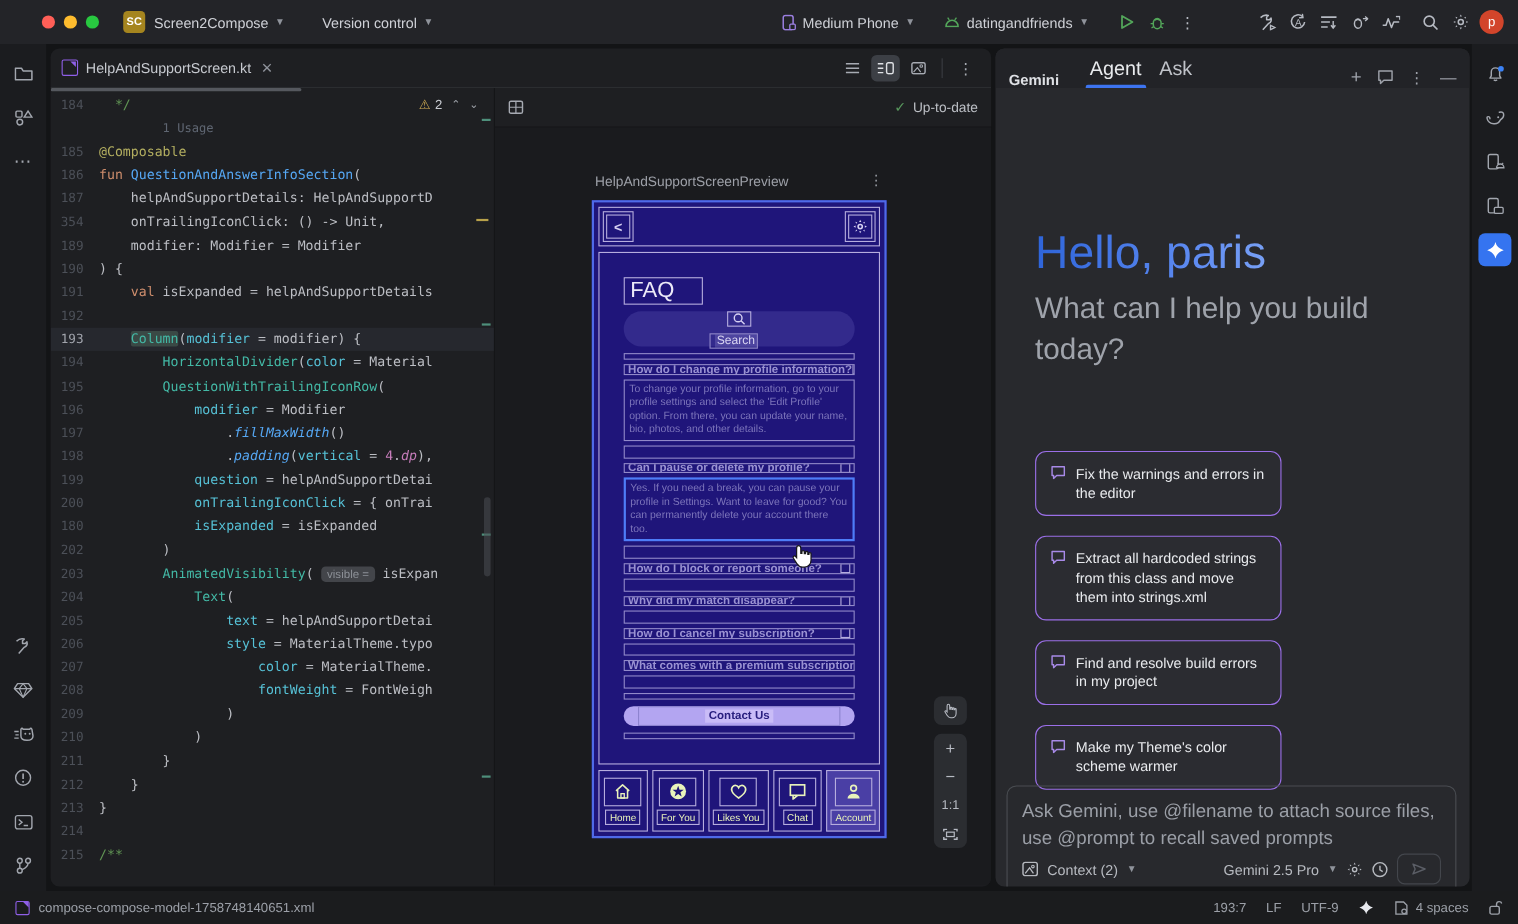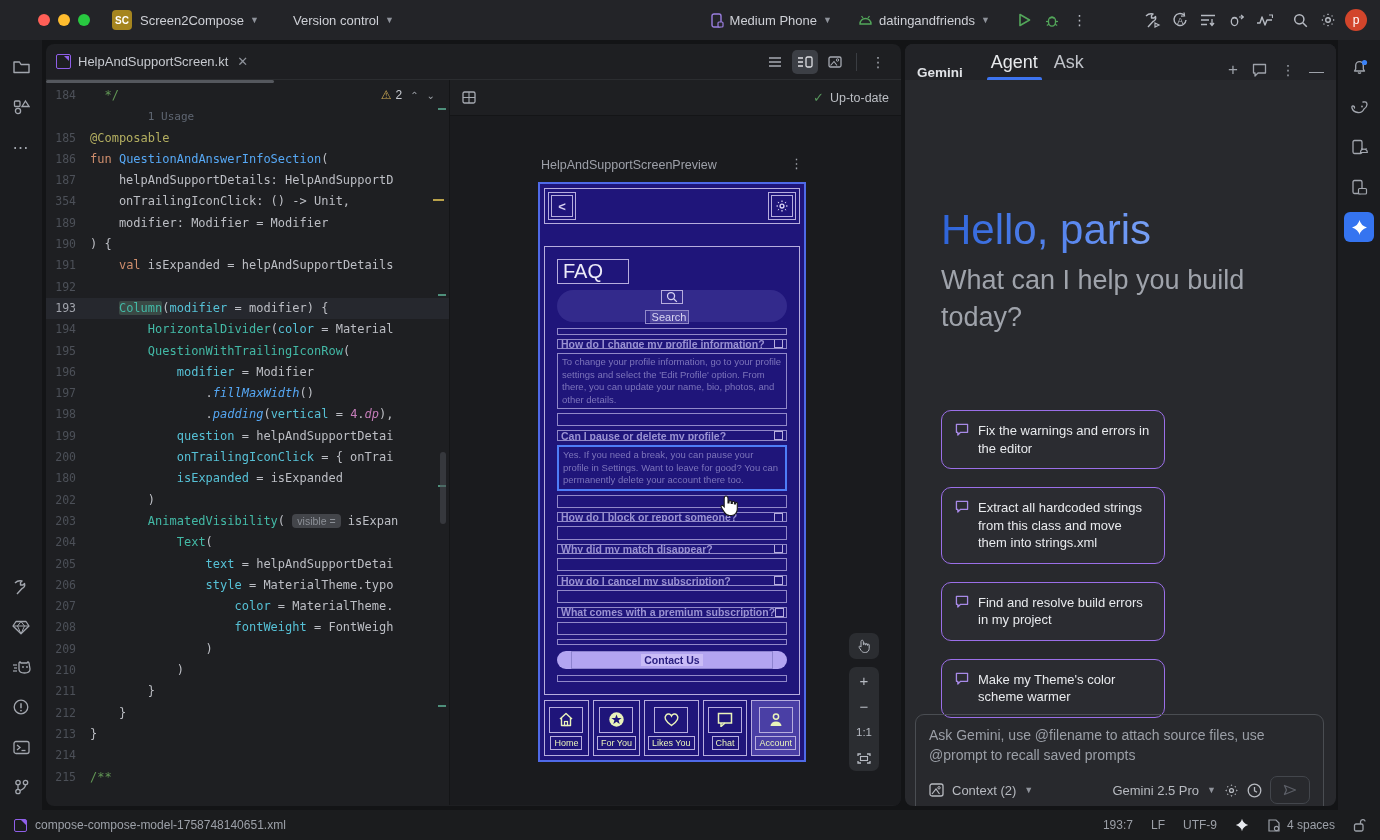--- a/index.html
+++ b/index.html
@@ -79,21 +79,21 @@
 
   .phone { position:absolute; left:88px; top:66px; width:268px; height:580px;
     background:#1f157a; border:2px solid #4f6ae8; padding:4px; display:flex; flex-direction:column;
     font-family:"Liberation Sans", sans-serif; }
   .wbox { border:1px solid #b6adde; }
   .wbox-dim { border:1px solid #9189c9; }
   .appbar { height:36px; display:flex; align-items:center; justify-content:space-between; padding:3px; }
   .appbtn { width:28px; height:28px; display:flex; align-items:center; justify-content:center; padding:2px; }
   .appbtn-inner { width:100%; height:100%; display:flex; align-items:center; justify-content:center;
     color:#d6d0f2; font-size:13px; font-weight:bold; }
-  .wcontent { flex:1; margin-top:22px; display:flex; flex-direction:column; padding:12px; gap:4px; overflow:hidden; }
+  .wcontent { flex:1; margin-top:5px; display:flex; flex-direction:column; padding:22px; gap:4px; overflow:hidden; }
   .faq-title { width:72px; height:30px; display:flex; align-items:center; padding-left:5px;
     color:#eceaf8; font-size:20px; }
   .searchpill { height:32px; border-radius:16px; background:#332a8c; display:flex; align-items:center; gap:6px; padding:0 8px; margin:2px 0;flex-direction:column; }
   .sicon { width:22px; height:22px; display:flex; align-items:center; justify-content:center; color:#cfc9ee; }
   .sfield { flex:1; height:20px; margin-right:10px; display:flex; align-items:center; padding-left:4px; }
   .sfield span { color:#d9d5f2; font-size:11px; background:rgba(160,150,220,.25); padding:0 2px; }
   .wstrip { height:9px; }
   .wq { height:15px; display:flex; align-items:center; justify-content:space-between; padding:0 3px;
     color:#9a92d2; font-size:10.5px; font-weight:bold; white-space:nowrap; overflow:hidden; }
   .wqbox { width:9px; height:9px; border:1px solid #b6adde; flex:0 0 auto; }
@@ -126,21 +126,21 @@
   .gem-body { position:relative; height:726px; padding:0 18px; }
   .hello { position:absolute; left:36px; top:126px; font-size:42px; font-weight:500;
     background:linear-gradient(90deg,#2e64d9,#5f8cf2 70%,#78a0f5); -webkit-background-clip:text; background-clip:text; color:transparent; }
   .hello-sub { position:absolute; left:36px; top:182px; width:330px; font-size:27px; line-height:1.36; color:#9fa3ab; }
   .chips { position:absolute; left:36px; top:330px; display:flex; flex-direction:column; gap:18px; }
   .chip { width:224px; border:1px solid #9b6fe8; border-radius:10px; padding:11px 13px; display:flex; gap:9px;
     color:#e8eaed; font-size:13px; line-height:1.35; background:#2b2c31; }
   .chip .cicon { color:#a88ae8; flex:0 0 auto; margin-top:1px; }
   .gem-input { position:absolute; left:10px; right:12px; top:634px; height:102px; border:1px solid #4a4d52;
     border-radius:9px; padding:11px 13px; display:flex; flex-direction:column; }
-  .gem-ph { color:#9b9fa7; font-size:14px; line-height:1.4; }
+  .gem-ph { color:#9b9fa7; font-size:17px; line-height:1.4; }
   .gem-input-row { margin-top:auto; display:flex; align-items:center; gap:8px; color:#b7bac0; font-size:13px; }
   .gem-input-row .grow { flex:1; }
   .send-btn { width:40px; height:28px; border:1px solid #43464c; border-radius:7px; display:flex; align-items:center; justify-content:center; color:#5b5e66; }
 
   
   .statusbar { position:absolute; left:0; bottom:0; width:1380px; height:30px; background:#1b1c1e;
     display:flex; align-items:center; color:#9ca0a8; font-size:12px; padding:0 14px; }
   .statusbar .left { display:flex; align-items:center; gap:8px; }
   .statusbar .right { margin-left:auto; display:flex; align-items:center; gap:18px; }
   .kicon-sm { width:13px; height:13px; border:1.4px solid #8f5fe8; border-radius:2px; position:relative; }

